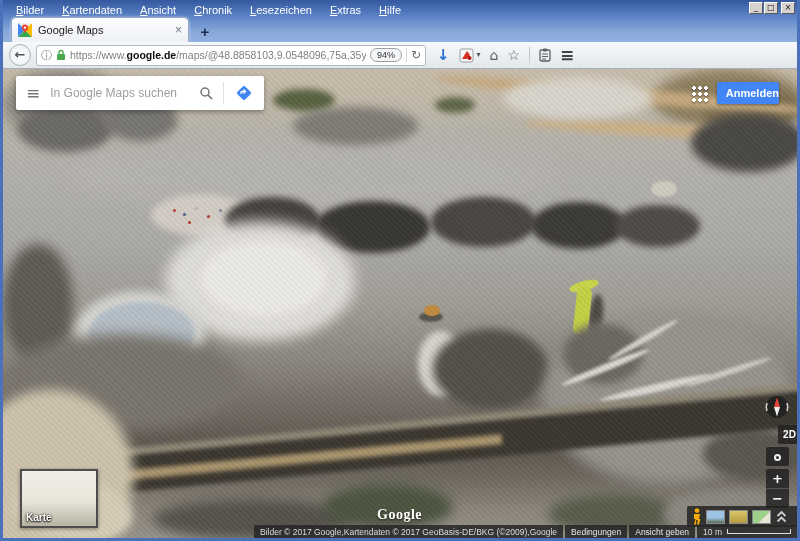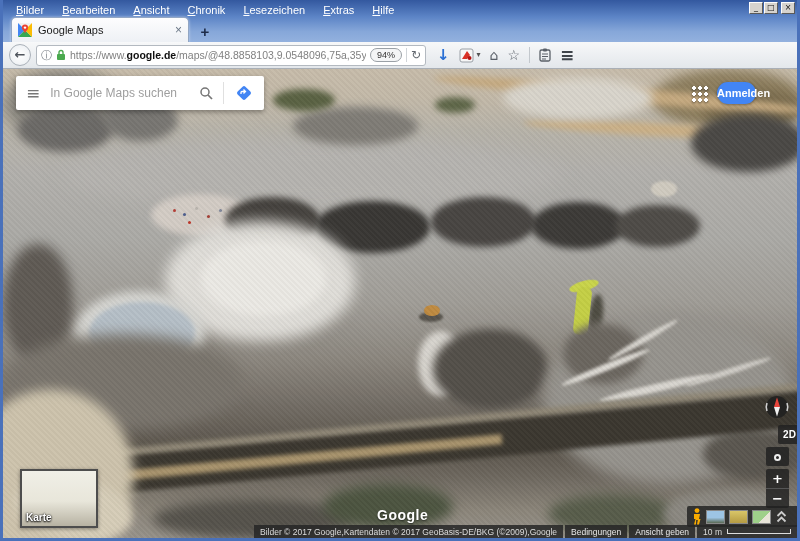--- a/index.html
+++ b/index.html
@@ -119,43 +119,43 @@
   
   .gm-search { position:absolute; left:13px; top:7px; width:248px; height:34px; background:#fff; border-radius:2px;
                box-shadow:0 2px 5px rgba(0,0,0,.35); display:flex; align-items:center; padding:0 10px; gap:10px; z-index:5; }
   .gm-burger { color:#777; font-size:17px; font-family:"DejaVu Sans", sans-serif; }
   .gm-input { border:none; outline:none; flex:1; font-size:12px; color:#222; min-width:0; background:transparent; }
   .gm-input::placeholder { color:#9e9e9e; }
   .gm-sep { width:1px; height:22px; background:#e0e0e0; }
   .apps-grid { position:absolute; left:688px; top:16px; width:17px; height:17px; z-index:5;
                background:radial-gradient(circle 2px, #fff 99%, transparent 100%); 
                background-size:6px 6px; background-position:0 0; filter:drop-shadow(0 1px 1px rgba(0,0,0,.5)); }
-  .signin { position:absolute; left:714px; top:13px; width:39px; height:22px; background:#4285f4; color:#fff;
-            font-size:11px; font-weight:bold; border:none; border-radius:11px; z-index:5;
+  .signin { position:absolute; left:714px; top:13px; width:62px; height:22px; background:#4285f4; color:#fff;
+            font-size:11px; font-weight:bold; border:none; border-radius:2px; z-index:5;
             box-shadow:0 1px 3px rgba(0,0,0,.4);text-align:right; }
   .ctl { position:absolute; background:rgba(32,32,32,.82); color:#fff; text-align:center; z-index:5; }
   .compass { left:760px; top:324px; width:28px; height:28px; border-radius:50%; background:transparent; }
   .btn-2d { left:763px; top:356px; width:23px; height:19px; font-size:10px; font-weight:bold; line-height:19px; border-radius:2px;margin-left:12px; }
   .btn-tilt { left:763px; top:378px; width:23px; height:19px; border-radius:2px; }
   .btn-tilt .dot { display:inline-block; width:7px; height:7px; border:2px solid #eee; border-radius:50%; margin-top:5px; }
   .zoomgrp { left:763px; top:400px; width:23px; height:39px; border-radius:2px; display:flex; flex-direction:column; }
   .zoomgrp div { flex:1; font-size:13px; font-weight:bold; line-height:19px; font-family:"DejaVu Sans", sans-serif; }
   .zoomgrp .zsep { flex:0 0 1px; background:#555; line-height:1px; }
   .pegbar { left:684px; top:437px; width:112px; height:21px; border-radius:2px; display:flex; align-items:center; gap:4px; padding:0 5px; }
   .thumb { width:19px; height:14px; border:1px solid #888; }
   .th1 { background:linear-gradient(180deg,#9dc4e4 55%,#5b6a55 100%); }
   .th2 { background:linear-gradient(180deg,#d9c668,#b59b43); }
   .th3 { background:linear-gradient(135deg,#9fd08a 60%,#e8e4d8 60%); }
   .minimap { position:absolute; left:17px; top:400px; width:78px; height:59px; z-index:5;
              border:2px solid #4d4d4d; background:linear-gradient(180deg,#f0efe7 0%,#e8e6da 55%,#b7b2a2 100%);
              box-shadow:0 1px 4px rgba(0,0,0,.4); }
   .minimap-label { position:absolute; left:4px; bottom:3px; color:#fff; font-size:10px; font-weight:bold;
                    text-shadow:0 1px 2px #000, 0 0 2px #000; }
   .watermark { position:absolute; left:374px; top:438px; color:#fff; font-size:14px; font-weight:bold; z-index:5;
-               letter-spacing:.5px; text-shadow:0 1px 2px rgba(0,0,0,.6); }
+               letter-spacing:.5px; text-shadow:0 1px 2px rgba(0,0,0,.6);font-family:Liberation Serif, serif; }
   .gm-footer { position:absolute; left:0; right:0; bottom:0; height:13px; display:flex; justify-content:flex-end;
                align-items:stretch; gap:2px; z-index:6; font-size:8.5px; }
   .seg { background:rgba(38,38,38,.85); color:#dcdcdc; display:flex; align-items:center; padding:0 6px; white-space:nowrap; }
   .seg.link { color:#e8e8e8; }
   .scale-wrap { gap:5px; }
   .scale-line { width:64px; height:5px; border:1px solid #ddd; border-top:none; }
 
   input { font-family:"Liberation Sans", sans-serif; }
 </style>
 </head>
@@ -166,21 +166,21 @@
   <div class="chrome-top">
     <div class="titlebar">
       <div class="winbtns">
         <div class="winbtn">_</div>
         <div class="winbtn">□</div>
         <div class="winbtn close">×</div>
       </div>
     </div>
     <div class="menubar">
       <span class="menu-item">Bilder</span>
-      <span class="menu-item">Bearbeiten</span>
+      <span class="menu-item">Kartendaten</span>
       <span class="menu-item">Ansicht</span>
       <span class="menu-item">Chronik</span>
       <span class="menu-item">Lesezeichen</span>
       <span class="menu-item">Extras</span>
       <span class="menu-item">Hilfe</span>
     </div>
     <div class="tabrow">
       <div class="tab">
         <svg width="14" height="14" viewBox="0 0 14 14">
           <rect width="14" height="14" rx="2" fill="#f1f1f1"></rect>

